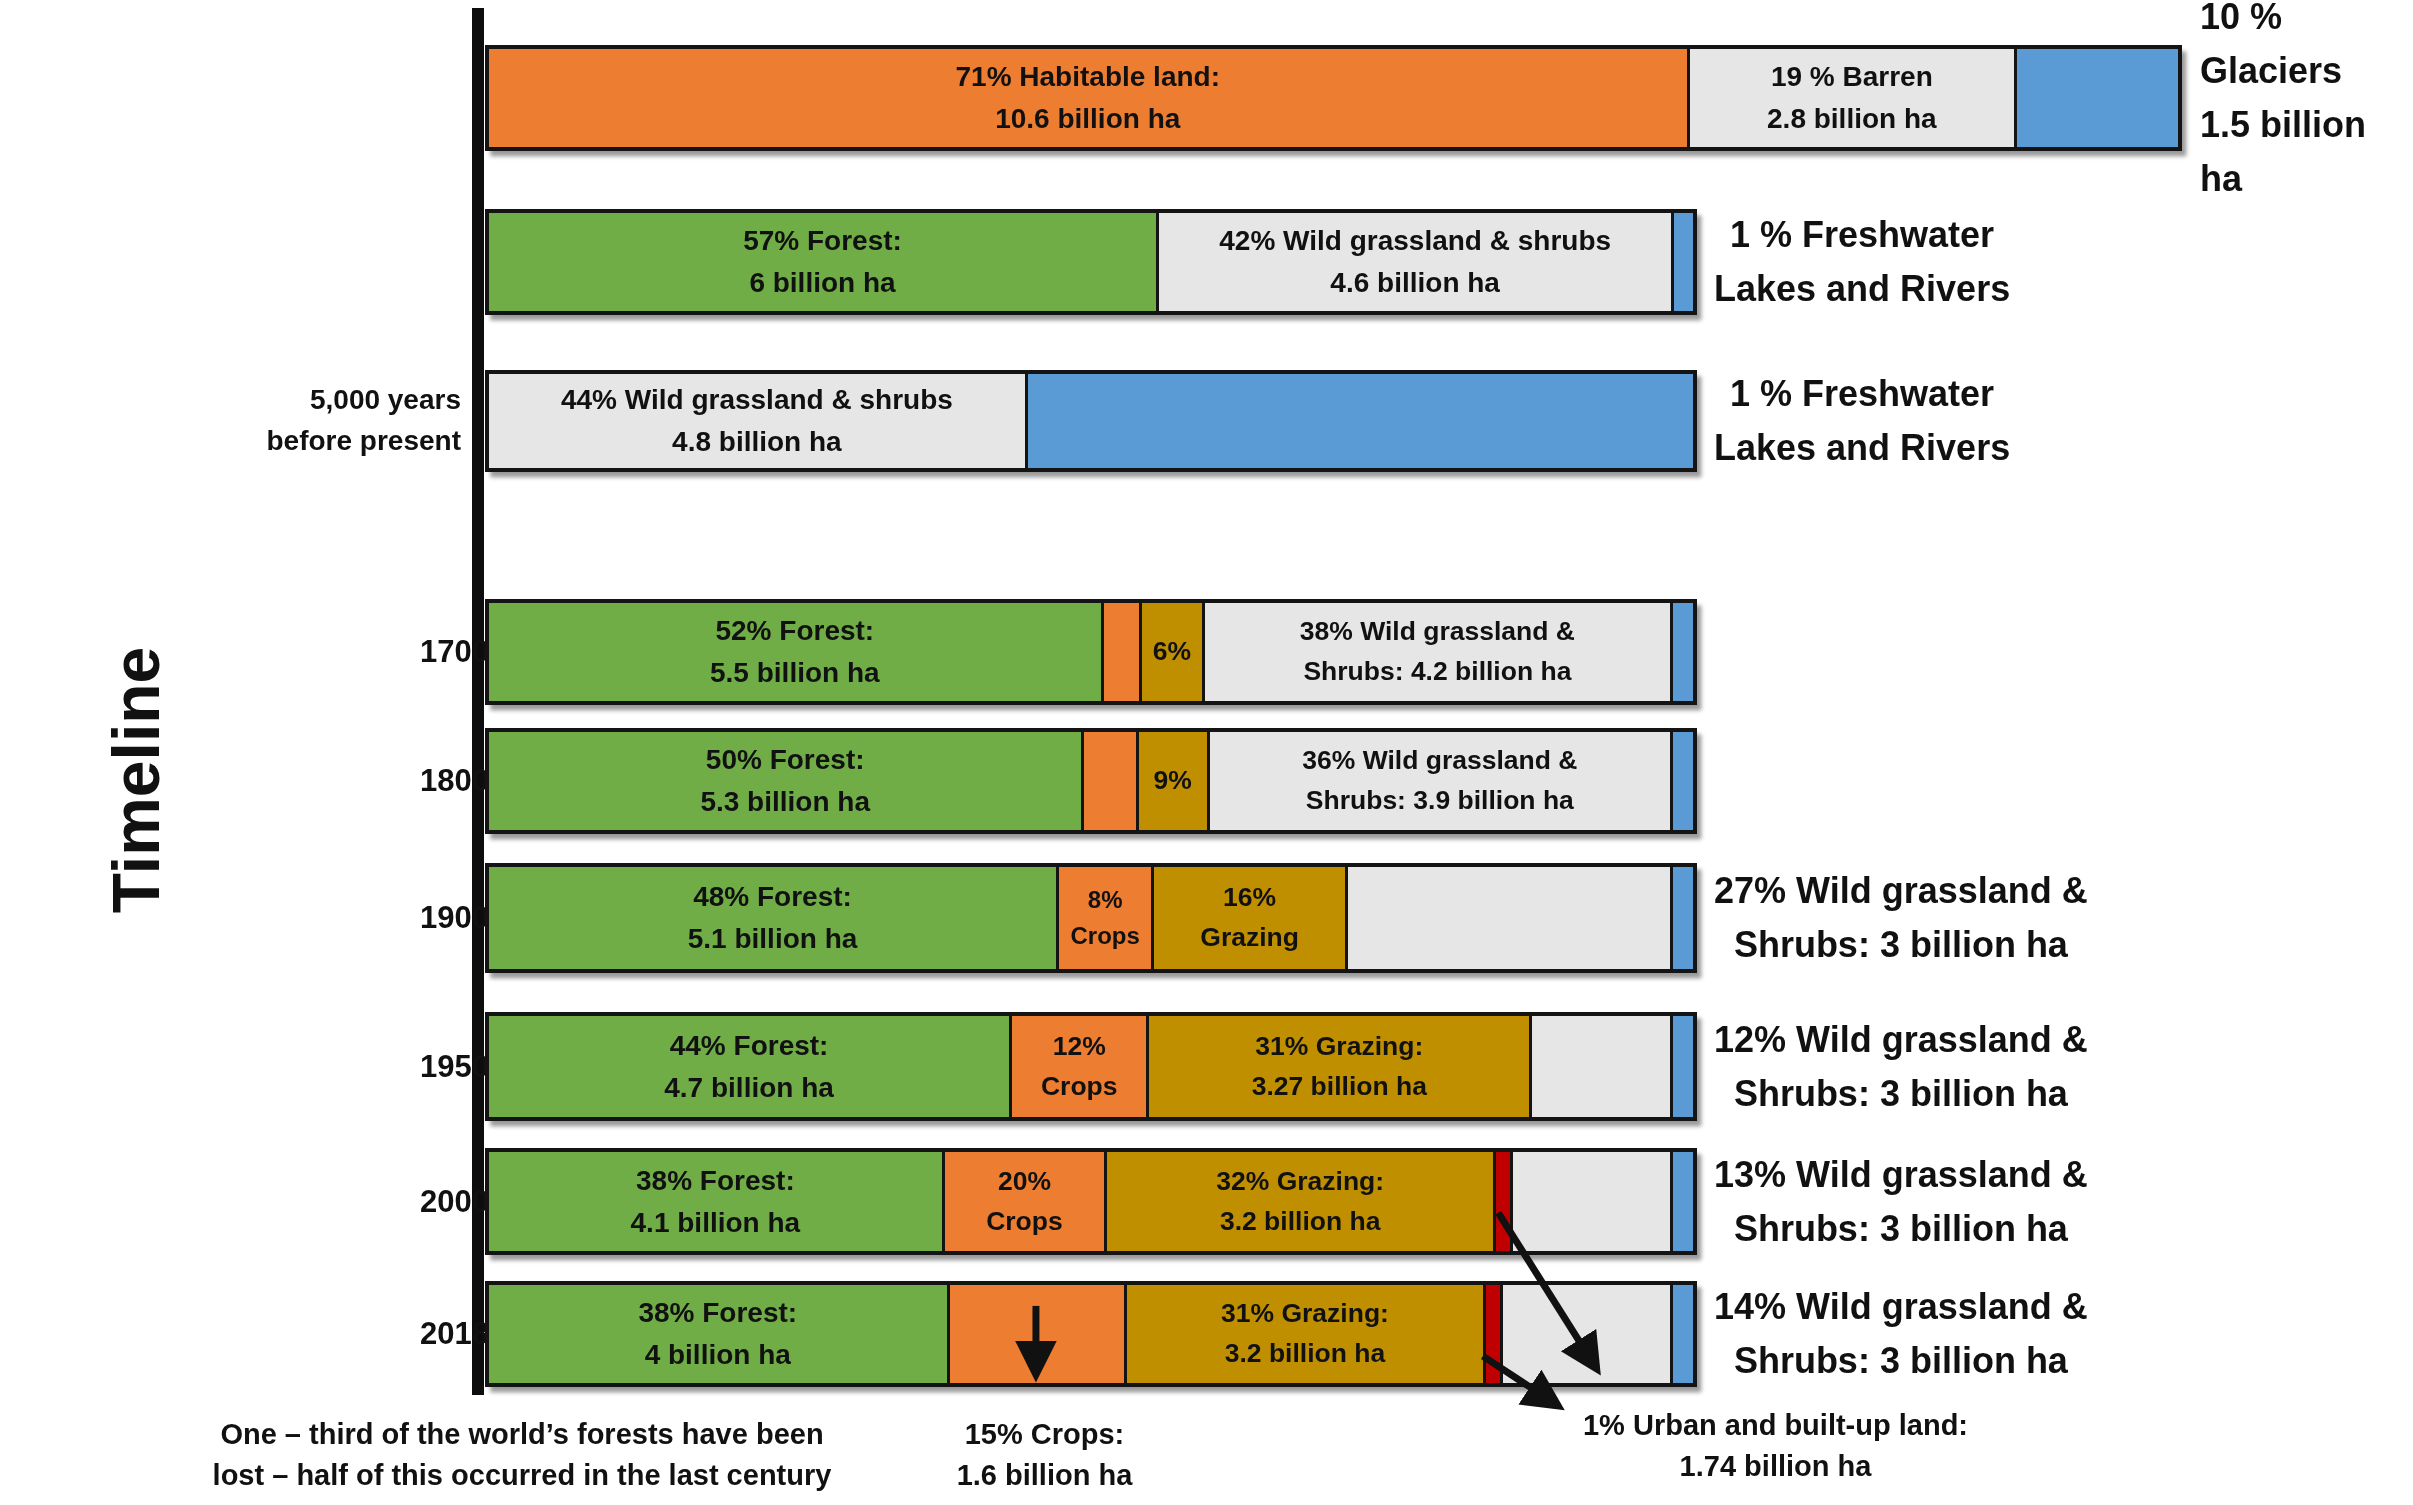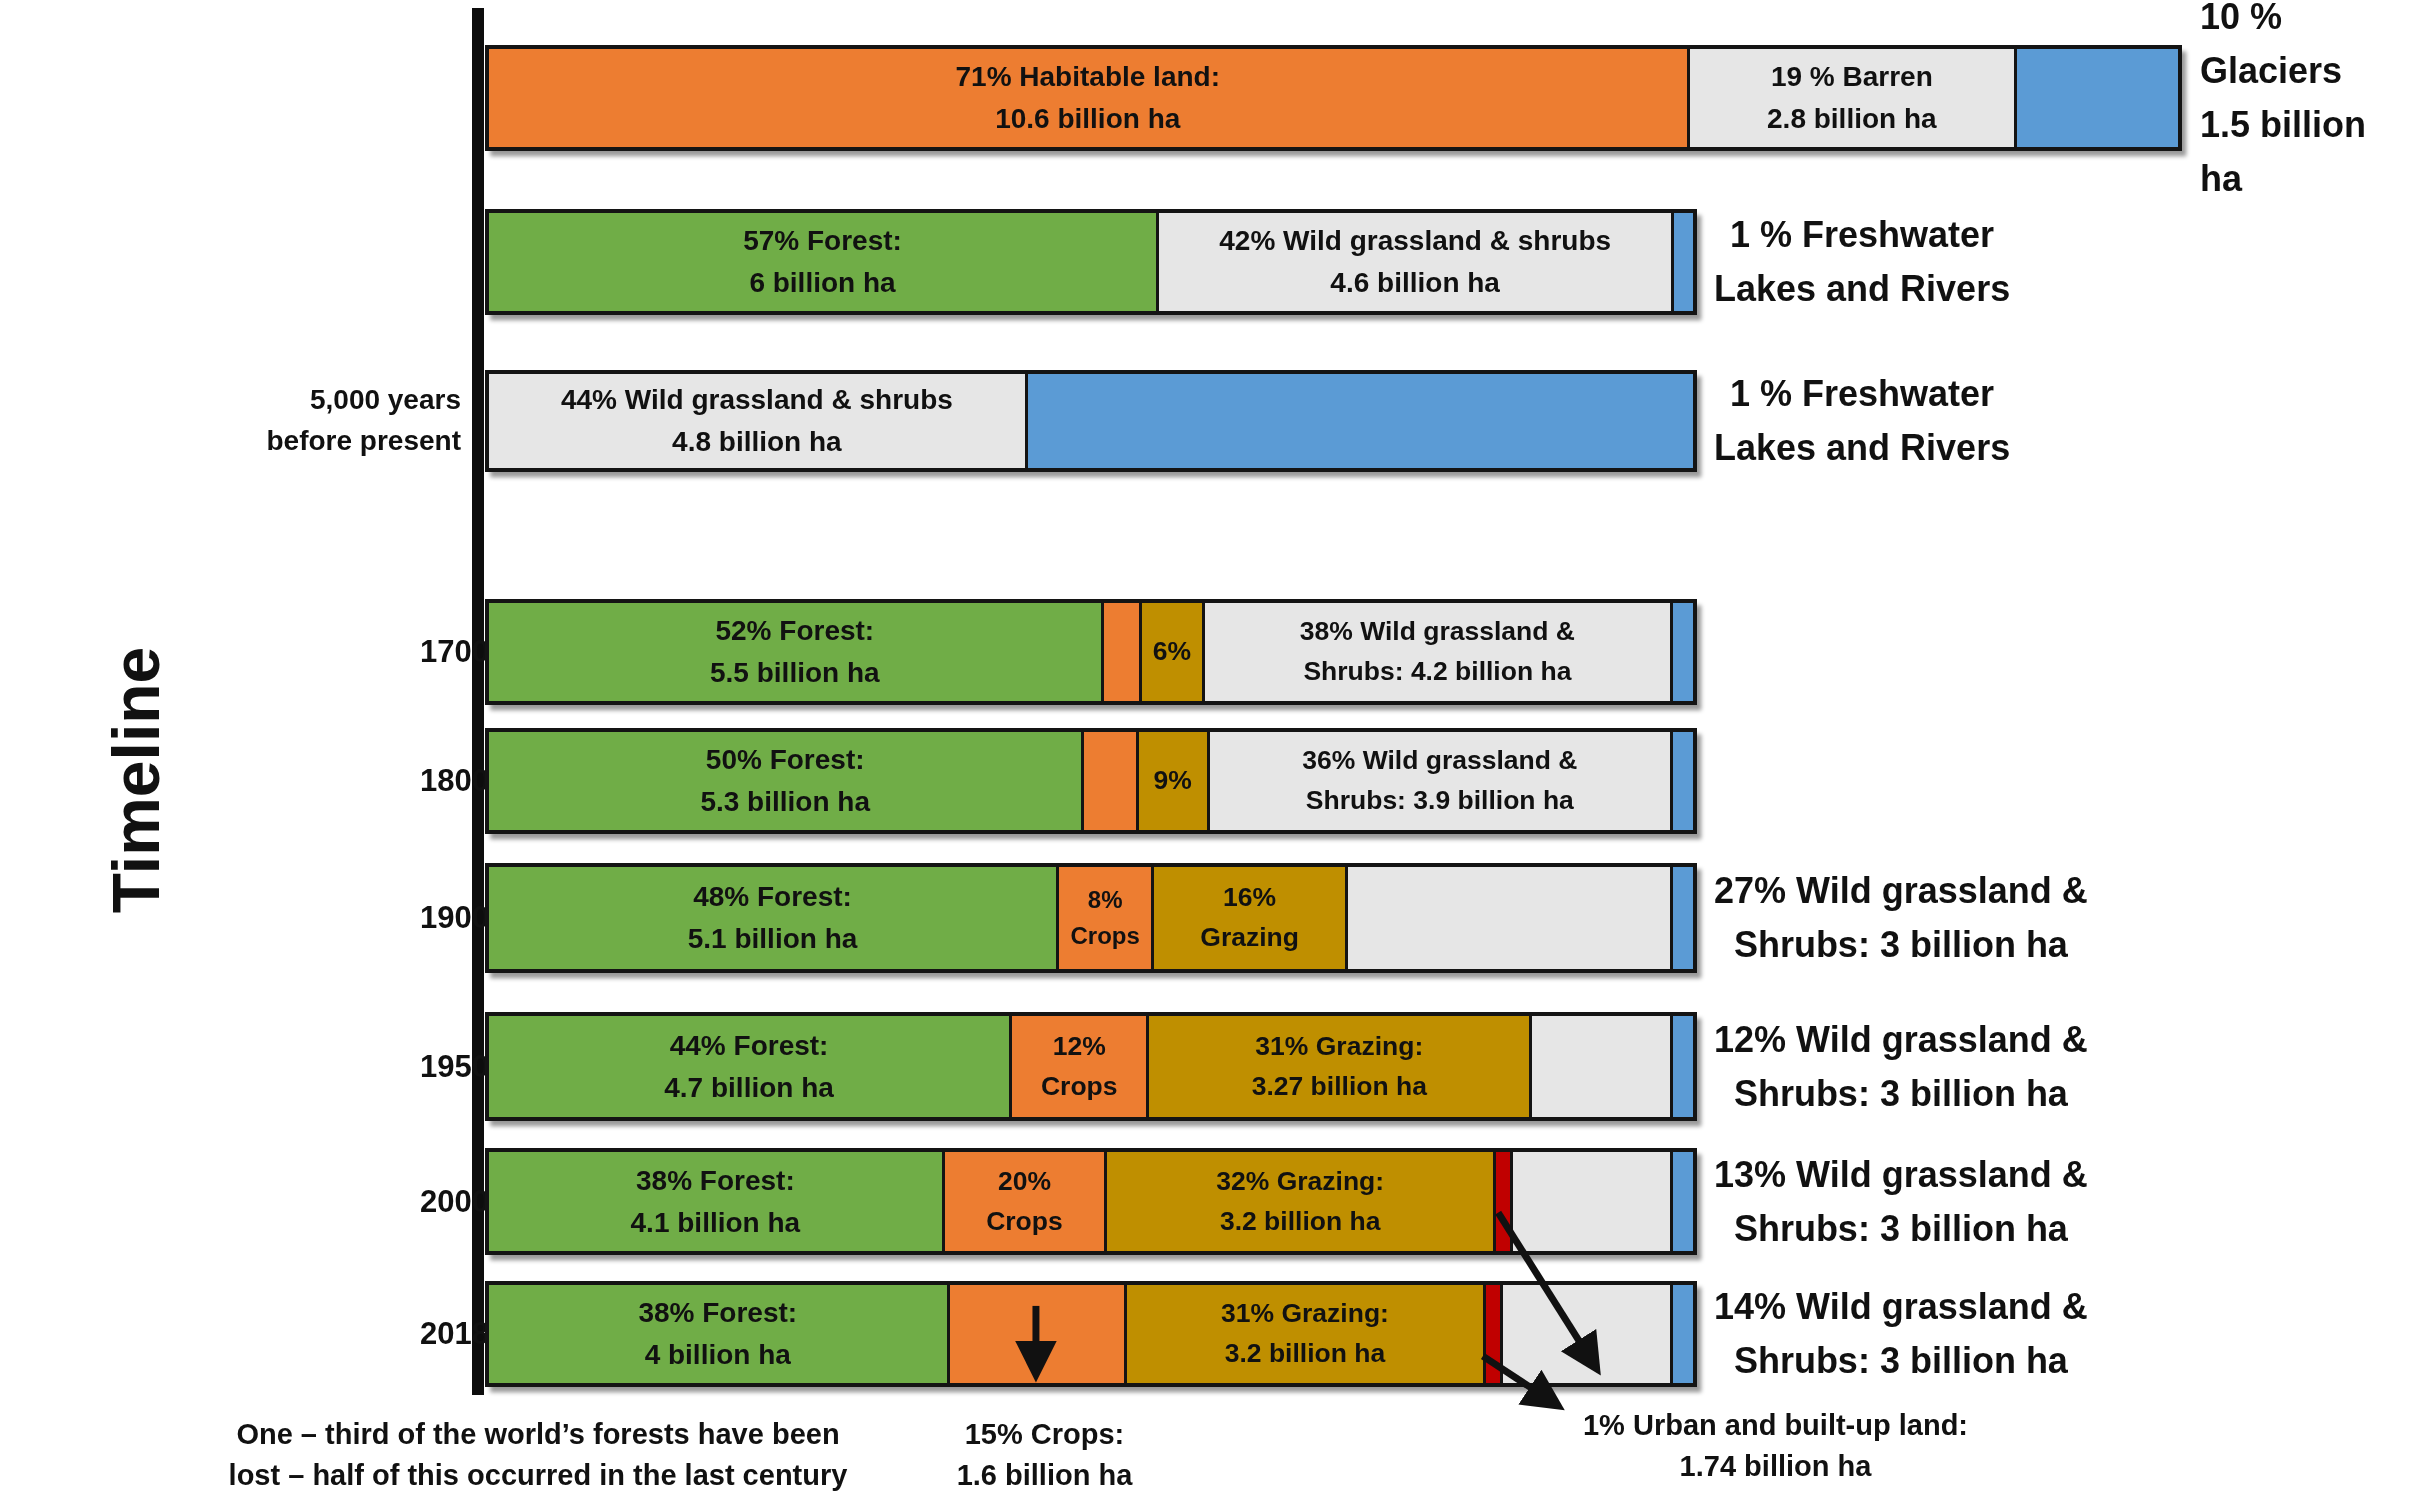--- a/index.html
+++ b/index.html
@@ -20,21 +20,21 @@
   .fs40{font-size:28px}.fs38{font-size:26.5px}.fs34{font-size:24px;line-height:1.35}
   .lbl-left{position:absolute;left:0;width:461px;top:50%;transform:translateY(-50%);
             text-align:right;font-size:28px;white-space:pre-line;line-height:1.45;}
   .year{font-size:31px;padding-left:28px;}
   .lbl-right{position:absolute;left:1714px;top:50%;transform:translateY(-50%);
              text-align:center;font-size:36px;white-space:pre-line;line-height:1.5;}
   .lbl-right.topbar{left:2200px;text-align:left;}
   .timeline-title{position:absolute;left:-52px;top:740px;width:376px;height:80px;
                   transform:rotate(-90deg);font-size:66px;text-align:center;line-height:80px;}
   .note{position:absolute;text-align:center;font-size:29px;white-space:pre-line;line-height:1.4;}
-  #note-forests{left:134px;top:1414px;width:808px;}
+  #note-forests{left:118px;top:1414px;width:808px;}
   #note-crops{left:926px;top:1414px;width:237px;}
   #note-urban{left:1504px;top:1405px;width:543px;}
   .overlay{position:absolute;left:0;top:0;pointer-events:none;}
 </style>
 </head>
 <body>
 
 <div id="canvas">
 
   <div class="axis"></div>

